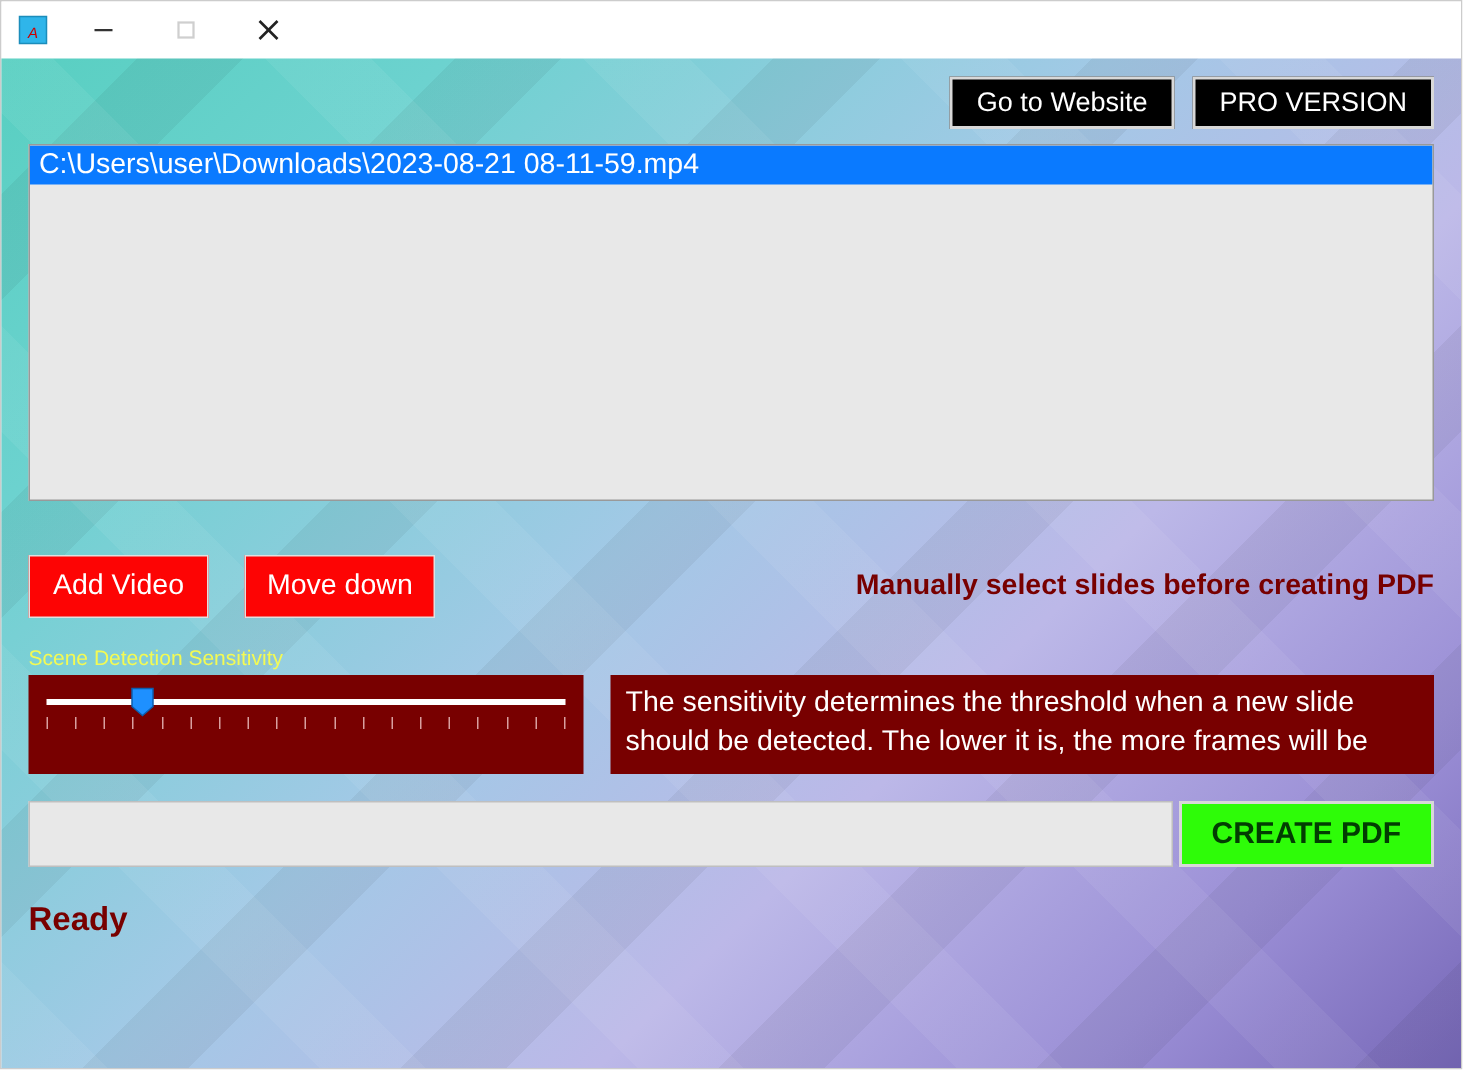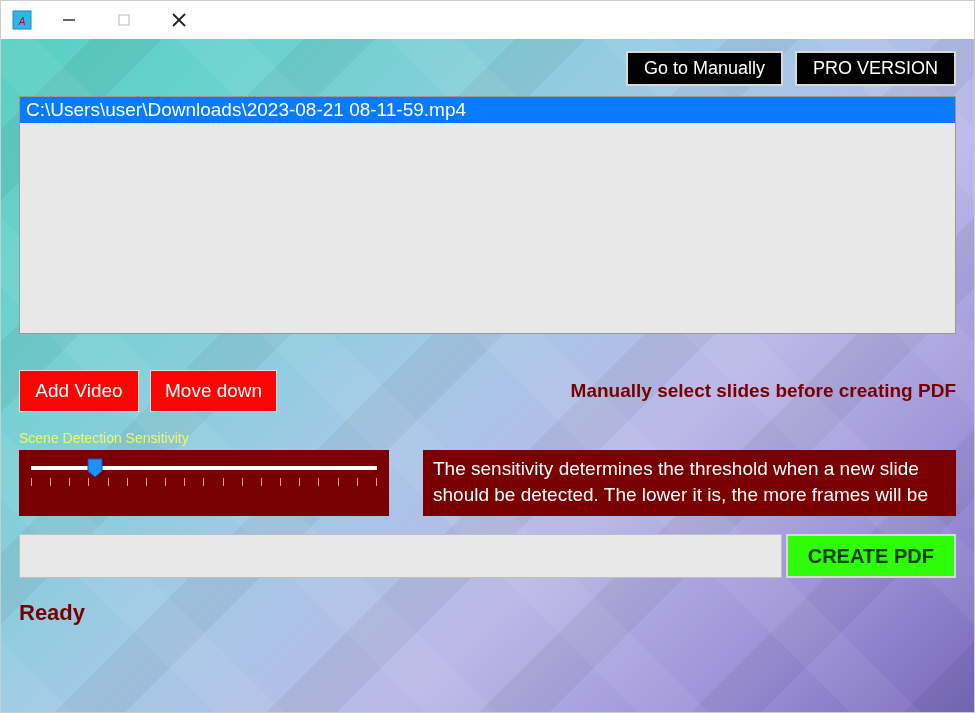--- a/index.html
+++ b/index.html
@@ -42,27 +42,27 @@
     repeating-linear-gradient(-45deg, rgba(0,0,0,0.05) 0 50px, rgba(0,0,0,0) 50px 150px);
   pointer-events: none;
 }
 
 .top-buttons { display: flex; justify-content: flex-end; gap: 12px; margin-bottom: 10px; position: relative; z-index: 1; }
 .black-btn { background: #000; color: #fff; border: 2px solid #d8d8d8; padding: 5px 16px; font-size: 18px; cursor: pointer;}
 
 .file-list { background: #e8e8e8; border: 1px solid #999; height: 238px; overflow: auto; position: relative; z-index: 1; }
 .file-item { background: #0a7aff; color: #fff; font-size: 19px; padding: 2px 6px; line-height: 22px; }
 
-.mid-row { display: flex; align-items: center; gap: 11px; margin-top: 36px; position: relative; z-index: 1;}
+.mid-row { display: flex; align-items: center; gap: 24px; margin-top: 36px; position: relative; z-index: 1;}
 .red-btn { background: #fd0404; color: #fff; border: 1px solid #e0e0e0; padding: 9px 14px; font-size: 19px; min-width: 120px; text-align: center; cursor: pointer;}
 .manual-label { color: #780000; font-size: 19px; font-weight: bold; margin-left: auto;}
 
 .sensitivity-label { color: #f3fa53; font-size: 14px; font-weight: normal; margin-top: 18px; position: relative; z-index: 1;}
 
-.sens-row { display: flex; gap: 34px; margin-top: 4px; position: relative; z-index: 1;}
+.sens-row { display: flex; gap: 18px; margin-top: 4px; position: relative; z-index: 1;}
 
 .slider-box { background: #780000; padding: 10px 12px 8px 12px; width: 370px; height: 66px; }
 .slider-track-wrap { position: relative; height: 34px; }
 .slider-track { position: absolute; top: 6px; left: 0; right: 0; height: 4px; background: #fff; }
 .slider-thumb { position: absolute; top: -2px; width: 16px; height: 20px; left: 56px; }
 .slider-thumb svg { display: block; }
 .slider-ticks { position: absolute; top: 18px; left: 0; right: 0; display: flex; justify-content: space-between; }
 .slider-ticks span { width: 1px; height: 8px; background: #d8a0a0; }
 
 .sens-desc { background: #780000; color: #fff; font-size: 19px; padding: 6px 10px; flex: 1; height: 66px; line-height: 26px; overflow: hidden; }
@@ -101,21 +101,21 @@
             <line x1="2" y1="2" x2="14" y2="14" stroke="#222" stroke-width="1.8"></line>
             <line x1="14" y1="2" x2="2" y2="14" stroke="#222" stroke-width="1.8"></line>
           </svg>
       </div>
     </div>
   </div>
 
   <div class="content">
 
     <div class="top-buttons">
-      <button class="black-btn">Go to Manually</button>
+      <button class="black-btn">Go to Website</button>
       <button class="black-btn">PRO VERSION</button>
     </div>
 
     <div class="file-list">
       <div class="file-item">C:\Users\user\Downloads\2023-08-21 08-11-59.mp4</div>
     </div>
 
     <div class="mid-row">
       <button class="red-btn">Add Video</button>
       <button class="red-btn">Move down</button>

